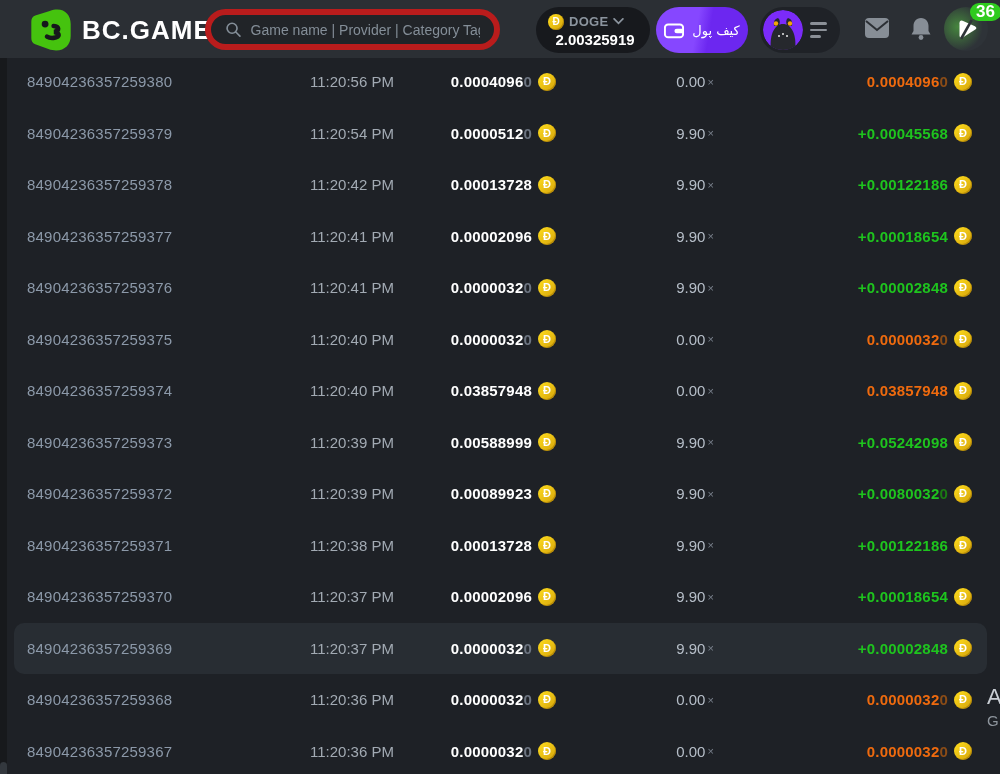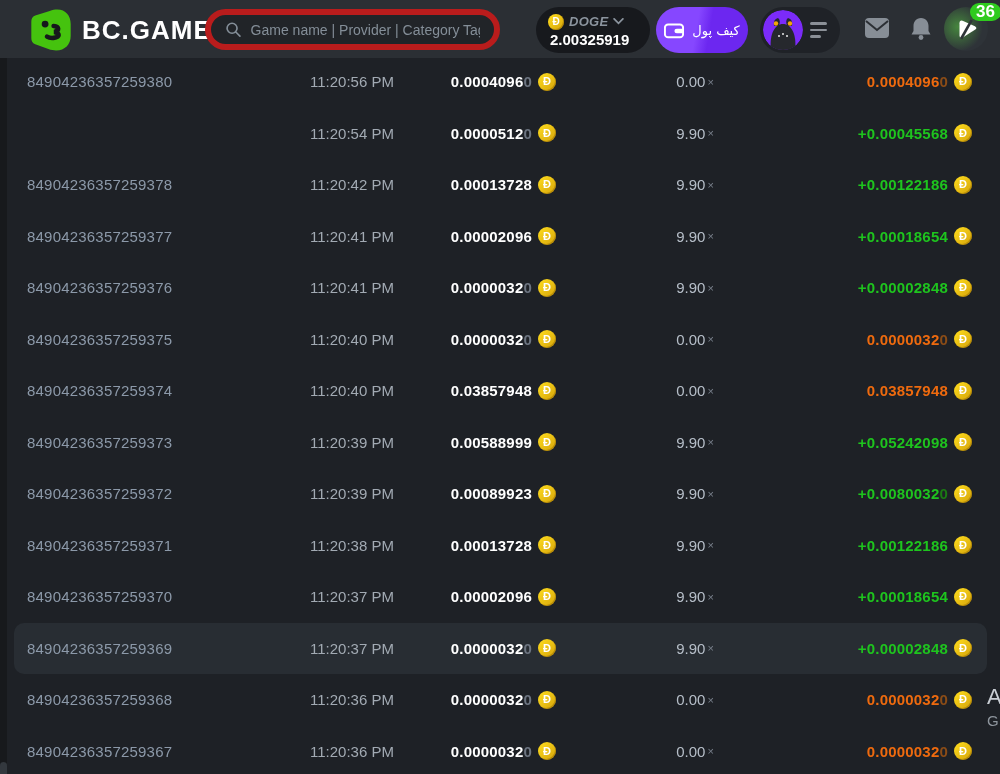--- a/index.html
+++ b/index.html
@@ -22,22 +22,22 @@
     background:#212428; border:6px solid #b91c1c; border-radius:21px;
     display:flex; align-items:center; padding:0 14px; gap:9px;
   }
   .search-placeholder { color:#848e98; font-size:14px; white-space:nowrap; overflow:hidden; }
   .cur-pill {
     position:absolute; left:536px; top:7px; width:114px; height:46px;
     background:#17191d; border-radius:23px; padding:5px 10px 4px 12px;
     display:flex; flex-direction:column; justify-content:center; cursor:pointer;
   }
   .cur-top { display:flex; align-items:center; gap:5px; }
-  .cur-name { color:#8b949e; font-size:13px; font-weight:700; letter-spacing:.3px;font-style:italic; }
-  .cur-amt { color:#ffffff; font-size:15px; font-weight:700; margin-top:1px; padding-left:2px; }
+  .cur-name { color:#8b949e; font-size:13px; font-weight:700; letter-spacing:.3px; }
+  .cur-amt { color:#ffffff; font-size:15px; font-weight:700; margin-top:1px; padding-left:2px;text-align:center; }
   .coin {
     display:inline-flex; align-items:center; justify-content:center;
     width:18px; height:18px; min-width:18px; border-radius:50%;
     background:linear-gradient(135deg,#f7d21a 20%,#d9a90c 90%);
     box-shadow:inset -1px -1px 0 rgba(140,100,0,.45);
     color:#ffffff; font-size:11px; font-weight:700; line-height:1;
   }
   .coin.small { width:16px; height:16px; min-width:16px; font-size:10px; }
   .wallet-btn {
     position:absolute; left:656px; top:7px; width:92px; height:46px;
@@ -192,20 +192,21 @@
       <span>0.00</span>
         <span class="mult-x">×</span>
     </div>
     <div class="cell c-pay">
       <span class="pay-num"><span>0.0004096</span><span class="pay-dim">0</span></span>
       <span class="coin">Đ</span>
     </div>
   </div>
 
   <div class="row win">
+    <div class="cell c-id">84904236357259379</div>
     <div class="cell c-time">11:20:54 PM</div>
     <div class="cell c-amt">
       <span class="amt-num"><span>0.0000512</span><span class="dim">0</span></span>
       <span class="coin">Đ</span>
     </div>
     <div class="cell c-mult">
       <span>9.90</span>
         <span class="mult-x">×</span>
     </div>
     <div class="cell c-pay">

